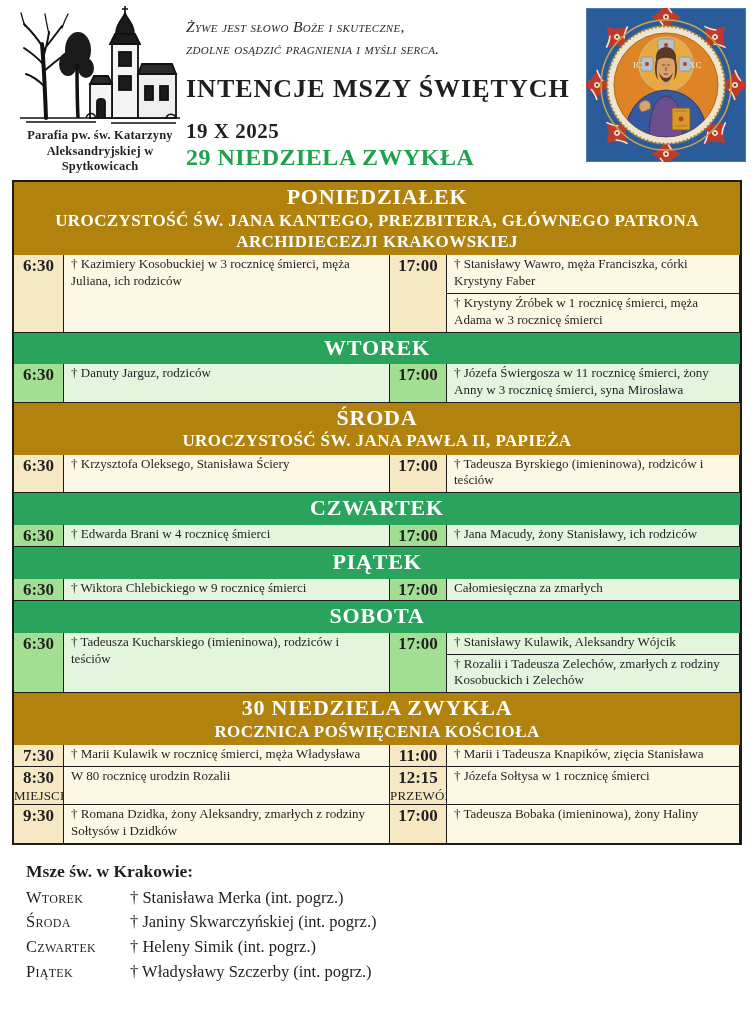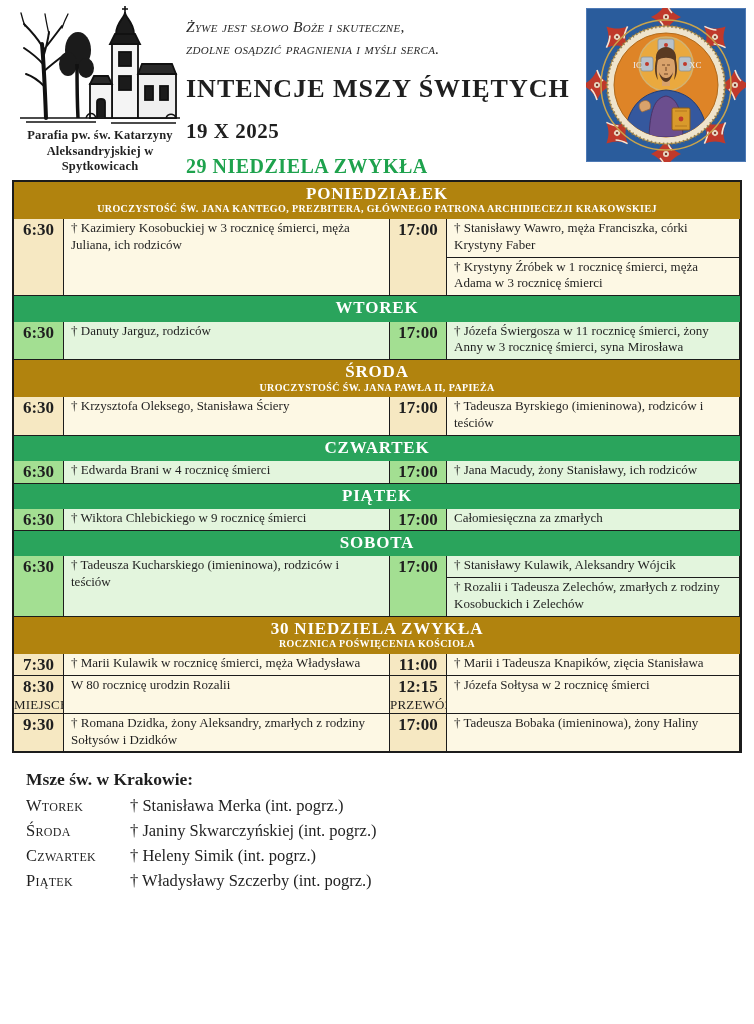--- a/index.html
+++ b/index.html
@@ -16,31 +16,31 @@
   
   .page-header { position: relative; height: 178px; }
   .parish-logo { position: absolute; left: 14px; top: 6px; width: 172px; height: 162px; text-align: center; }
   .parish-logo svg { display: block; margin: 0 auto; }
   .parish-caption { font-size: 12.5px; font-weight: bold; line-height: 1.25; letter-spacing: 0.2px; }
 
   .header-center { position: absolute; left: 186px; top: 16px; width: 392px; text-align: left; }
   .quote { font-style: italic; font-variant: small-caps; font-size: 15.5px; line-height: 1.4; color: #2a2a2a; letter-spacing: 0.3px; }
   .main-title { font-size: 26px; font-weight: bold; letter-spacing: 1px; margin-top: 15px; }
   .main-date { font-size: 21px; font-weight: bold; margin-top: 15px; letter-spacing: 0.5px; }
-  .sunday-title { font-size: 20px; font-weight: bold; margin-top: 11px; letter-spacing: 0.5px; }
+  .sunday-title { font-size: 24px; font-weight: bold; letter-spacing: 0.5px; }
 
   .icon-frame { position: absolute; right: 8px; top: 8px; width: 160px; height: 154px; }
 
   
   .schedule { margin: 2px 12px 0 12px; border: 2px solid var(--border); }
   .sec-header { color: #ffffff; text-align: center; font-weight: bold; padding: 1px 4px 3px; line-height: 1.25; }
   .sec-header.gold { background: var(--gold); }
   .sec-header.green { background: var(--green); }
-  .sec-title { display: block; font-size: 17px; letter-spacing: 0.8px; }
-  .sec-subtitle { display: block; font-size: 10px; letter-spacing: 0.4px; margin-top: -1px; }
+  .sec-title { display: block; font-size: 22px; letter-spacing: 0.8px; }
+  .sec-subtitle { display: block; font-size: 17px; letter-spacing: 0.4px; margin-top: -1px; }
 
   .day-row { display: grid; grid-template-columns: 50px 326px 57px 1fr; }
   .section { border-top: 1px solid var(--border); }
   .section:first-child { border-top: none; }
   .day-row { border-top: 1px solid var(--border); }
   .section .sec-header + .day-row { border-top: none; }
 
   .time-cell { border-right: 1px solid var(--border); text-align: center; padding-top: 1px; }
   .time-label { font-weight: bold; font-size: 17px; line-height: 1.2; display: block; }
   .time-note { display: block; font-weight: normal; font-size: 13px; letter-spacing: 0.2px; margin-top: -1px; }
@@ -335,21 +335,21 @@
           <span class="time-note">MIEJSCE</span>
         </div>
         <div class="int-cell half-left">
           <div class="intention">W 80 rocznicę urodzin Rozalii</div>
         </div>
         <div class="time-cell half-right half-mid">
           <span class="time-label">12:15</span>
           <span class="time-note">PRZEWÓZ</span>
         </div>
         <div class="int-cell half-right">
-          <div class="intention">† Józefa Sołtysa w 2 rocznicę śmierci</div>
+          <div class="intention">† Józefa Sołtysa w 1 rocznicę śmierci</div>
         </div>
       </div>
       <div class="day-row">
         <div class="time-cell half-left">
           <span class="time-label">9:30</span>
         </div>
         <div class="int-cell half-left">
           <div class="intention">† Romana Dzidka, żony Aleksandry, zmarłych z rodziny Sołtysów i Dzidków</div>
         </div>
         <div class="time-cell half-right half-mid">

